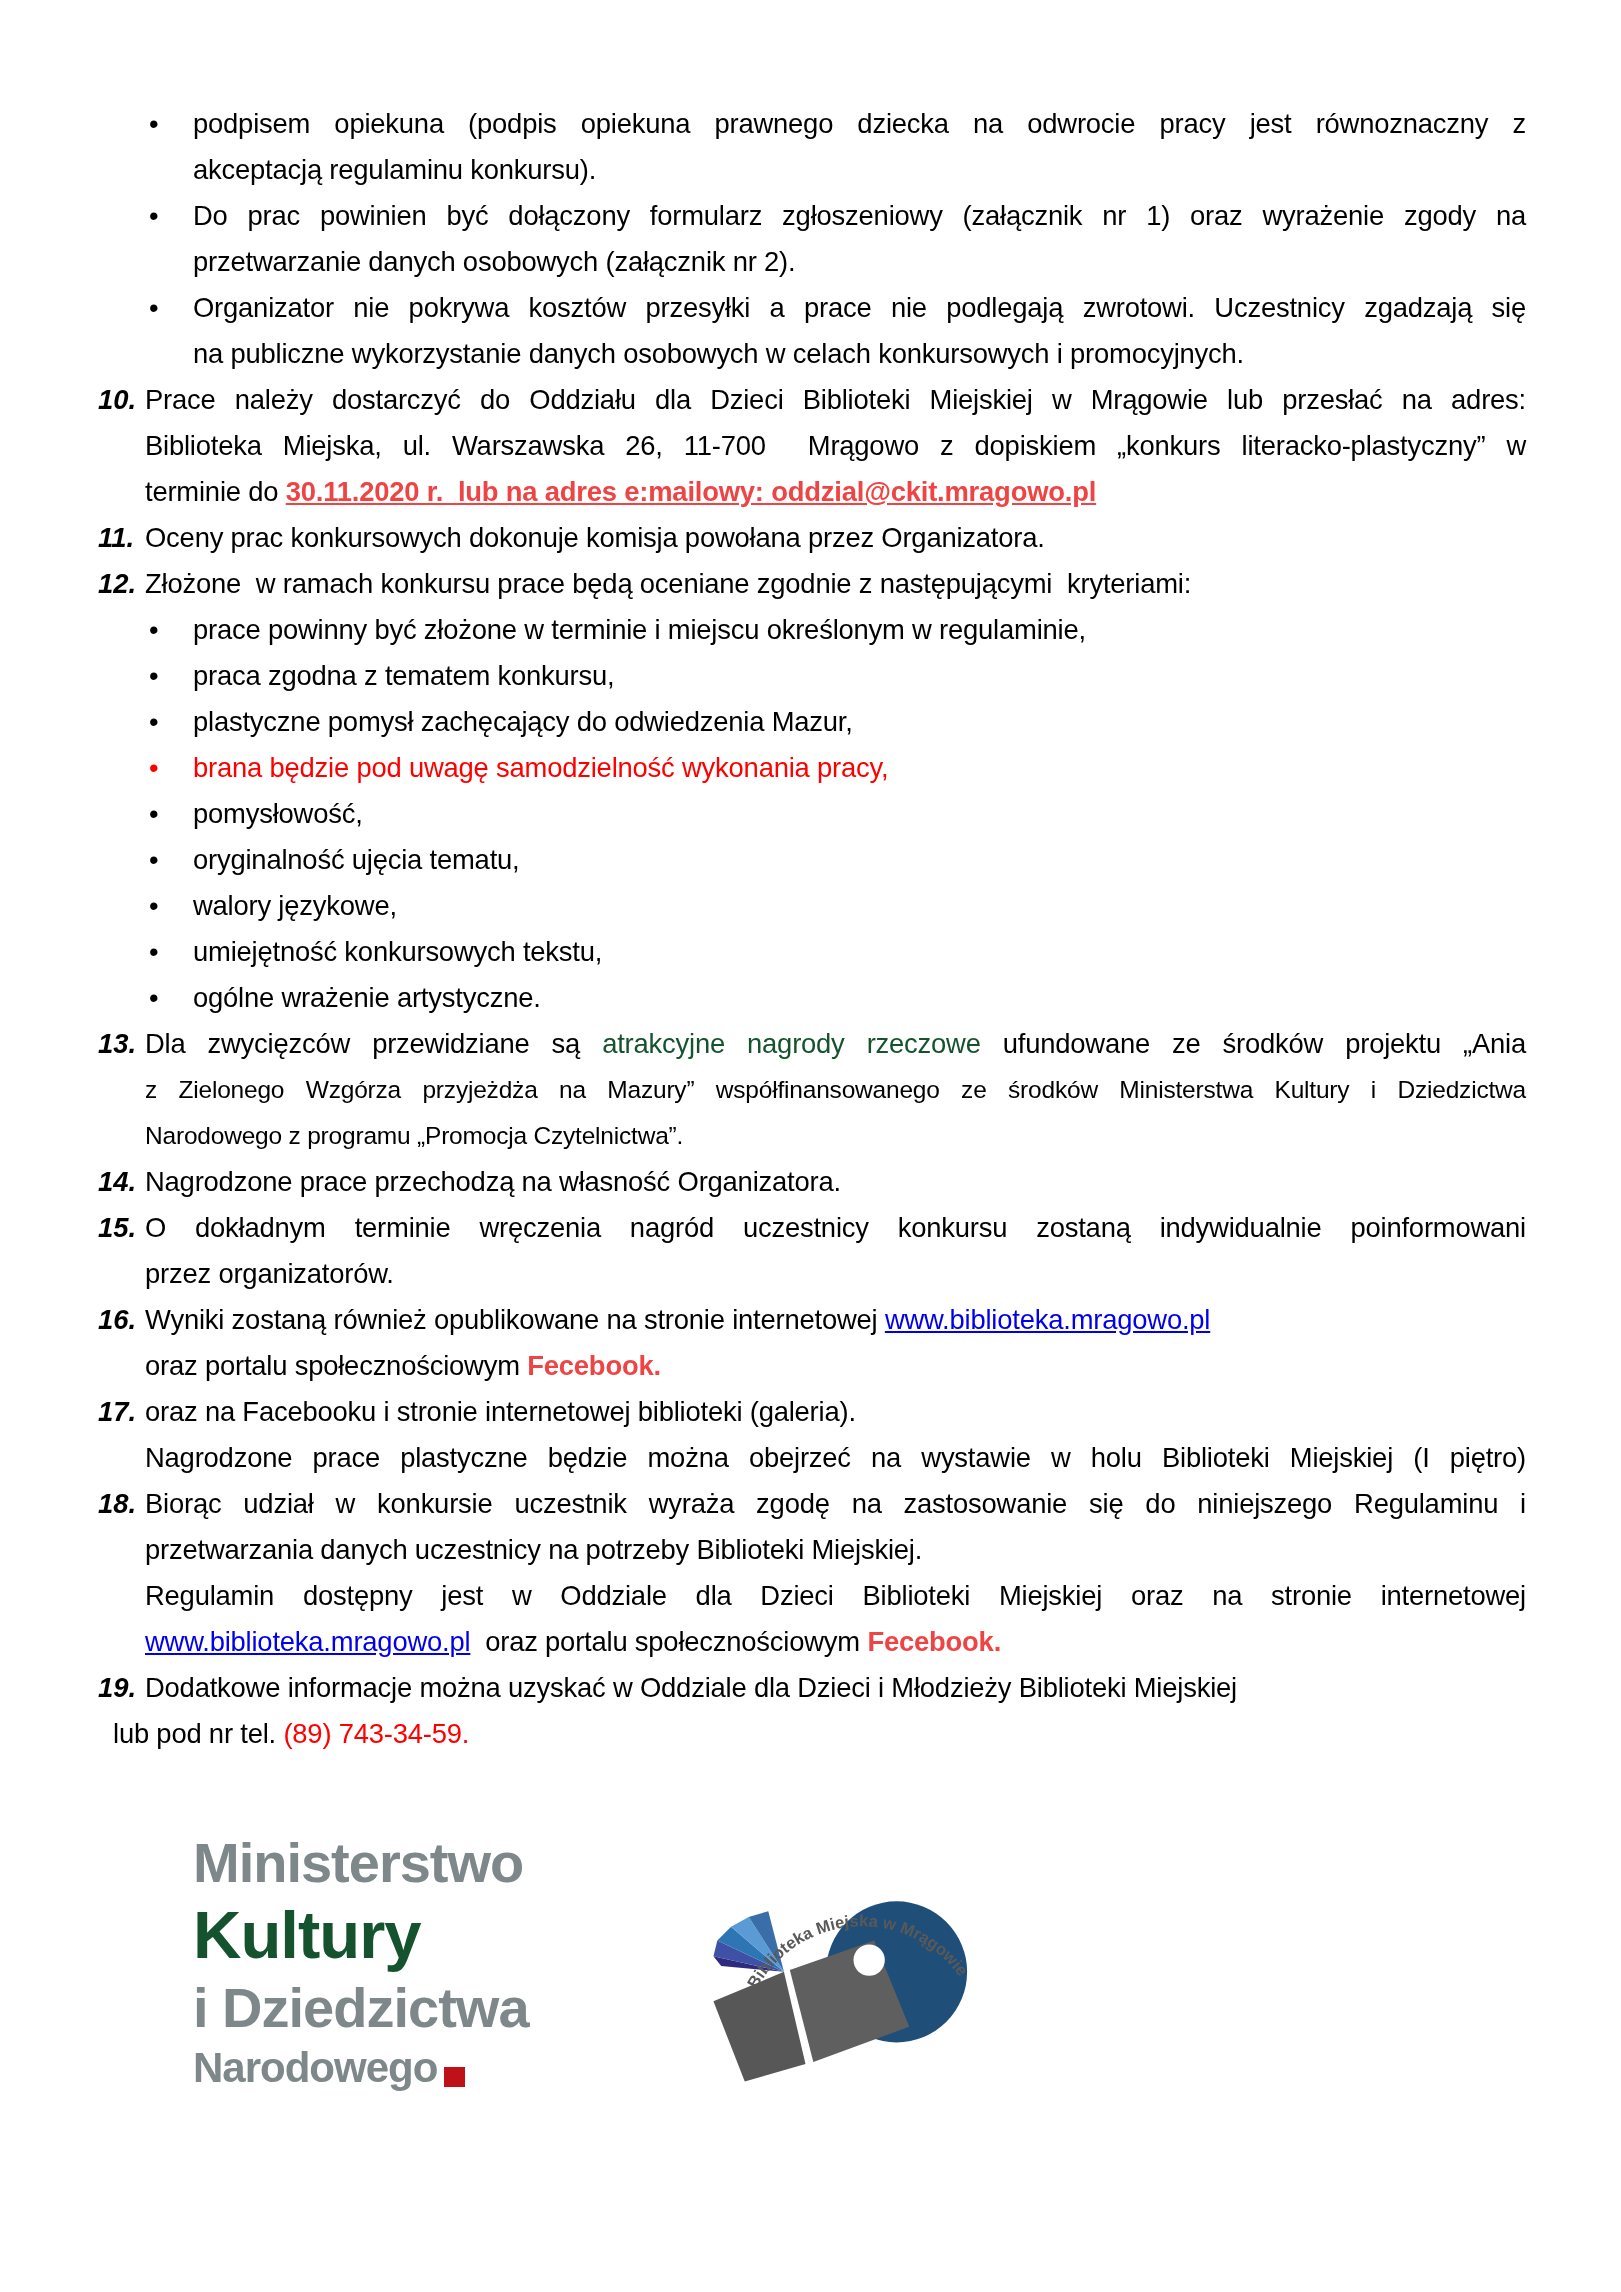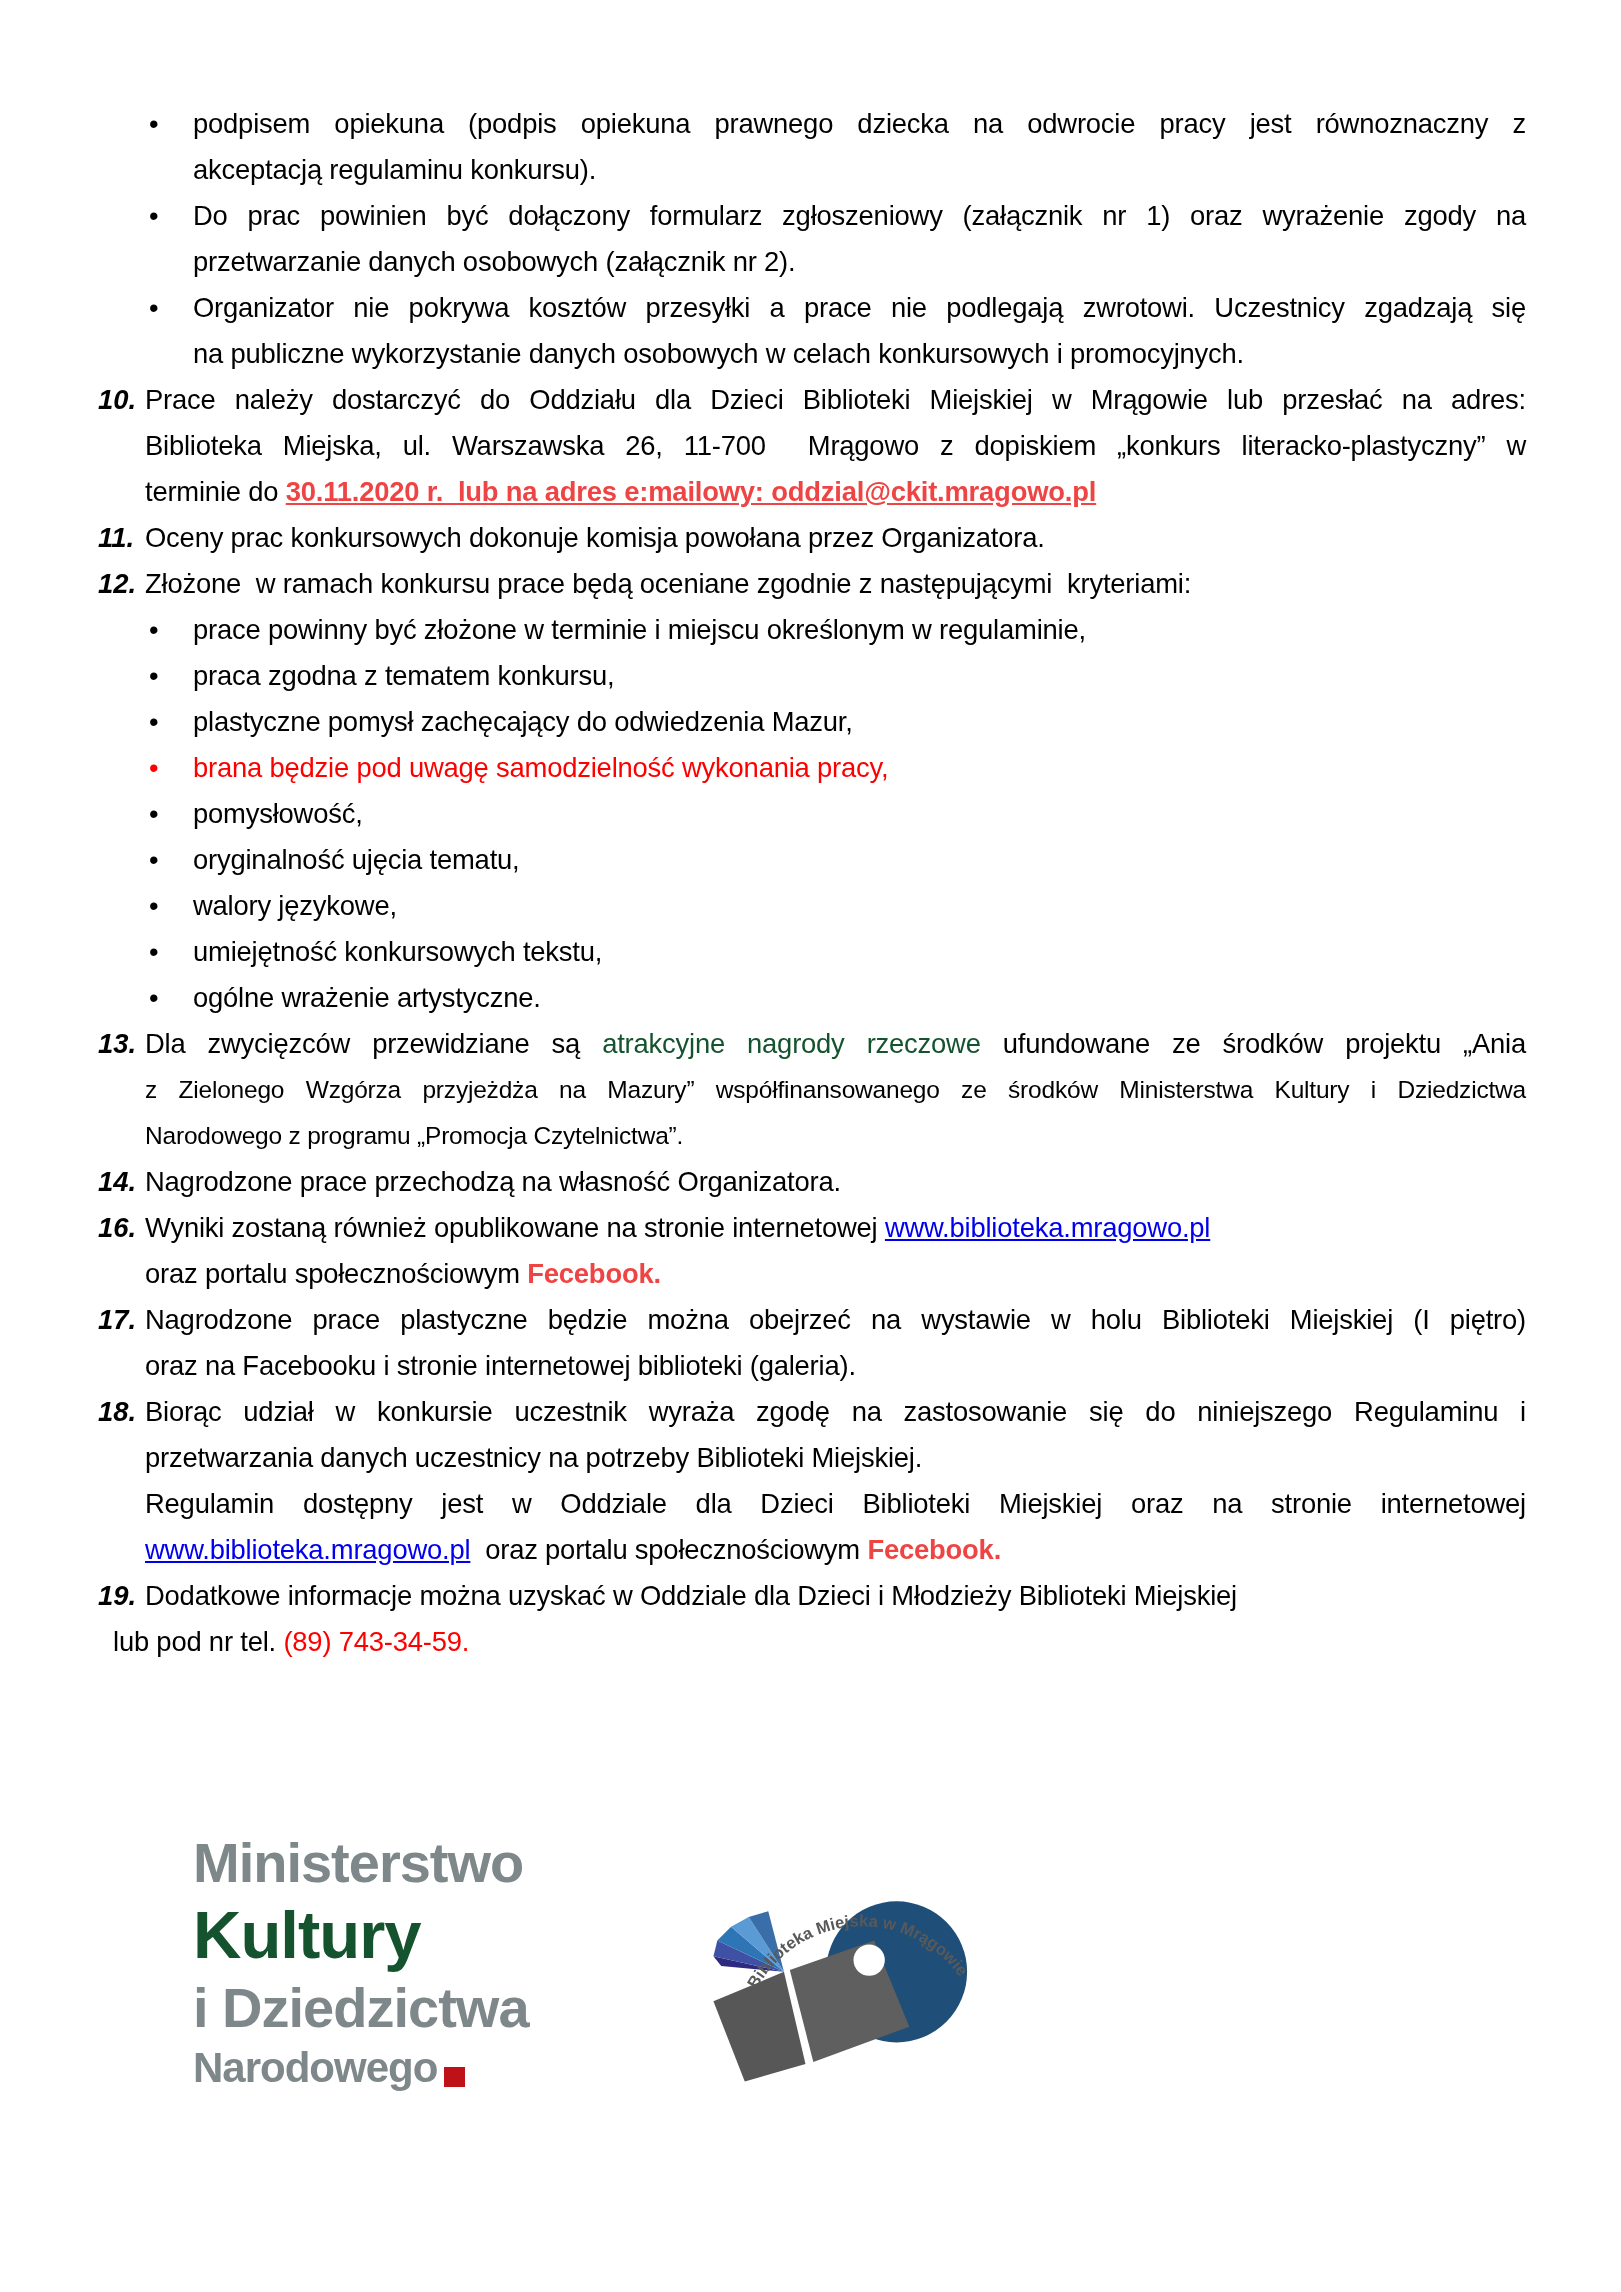--- a/index.html
+++ b/index.html
@@ -141,31 +141,38 @@
           <div class="line sm"><span>Narodowego z programu „Promocja Czytelnictwa”.</span></div>
         </div>
       </div>
       <div class="item num">
         <span class="marker">14.</span>
         <div class="lines">
           <div class="line"><span>Nagrodzone prace przechodzą na własność Organizatora.</span></div>
         </div>
       </div>
       <div class="item num">
+        <span class="marker">15.</span>
+        <div class="lines">
+          <div class="line jst"><span>O dokładnym terminie wręczenia nagród uczestnicy konkursu zostaną indywidualnie poinformowani</span></div>
+          <div class="line"><span>przez organizatorów.</span></div>
+        </div>
+      </div>
+      <div class="item num">
         <span class="marker">16.</span>
         <div class="lines">
           <div class="line"><span>Wyniki zostaną również opublikowane na stronie internetowej </span><span class="r-link">www.biblioteka.mragowo.pl</span></div>
           <div class="line"><span>oraz portalu społecznościowym </span><span class="r-fb">Fecebook.</span></div>
         </div>
       </div>
       <div class="item num">
         <span class="marker">17.</span>
         <div class="lines">
+          <div class="line"><span>oraz na Facebooku i stronie internetowej biblioteki (galeria).</span></div>
           <div class="line jst"><span>Nagrodzone prace plastyczne będzie można obejrzeć na wystawie w holu Biblioteki Miejskiej (I piętro)</span></div>
-          <div class="line"><span>oraz na Facebooku i stronie internetowej biblioteki (galeria).</span></div>
         </div>
       </div>
       <div class="item num">
         <span class="marker">18.</span>
         <div class="lines">
           <div class="line jst"><span>Biorąc udział w konkursie uczestnik wyraża zgodę na zastosowanie się do niniejszego Regulaminu i</span></div>
           <div class="line"><span>przetwarzania danych uczestnicy na potrzeby Biblioteki Miejskiej.</span></div>
           <div class="line jst"><span>Regulamin dostępny jest w Oddziale dla Dzieci Biblioteki Miejskiej oraz na stronie internetowej</span></div>
           <div class="line"><span class="r-link">www.biblioteka.mragowo.pl</span><span>&nbsp; oraz portalu społecznościowym </span><span class="r-fb">Fecebook.</span></div>
         </div>

